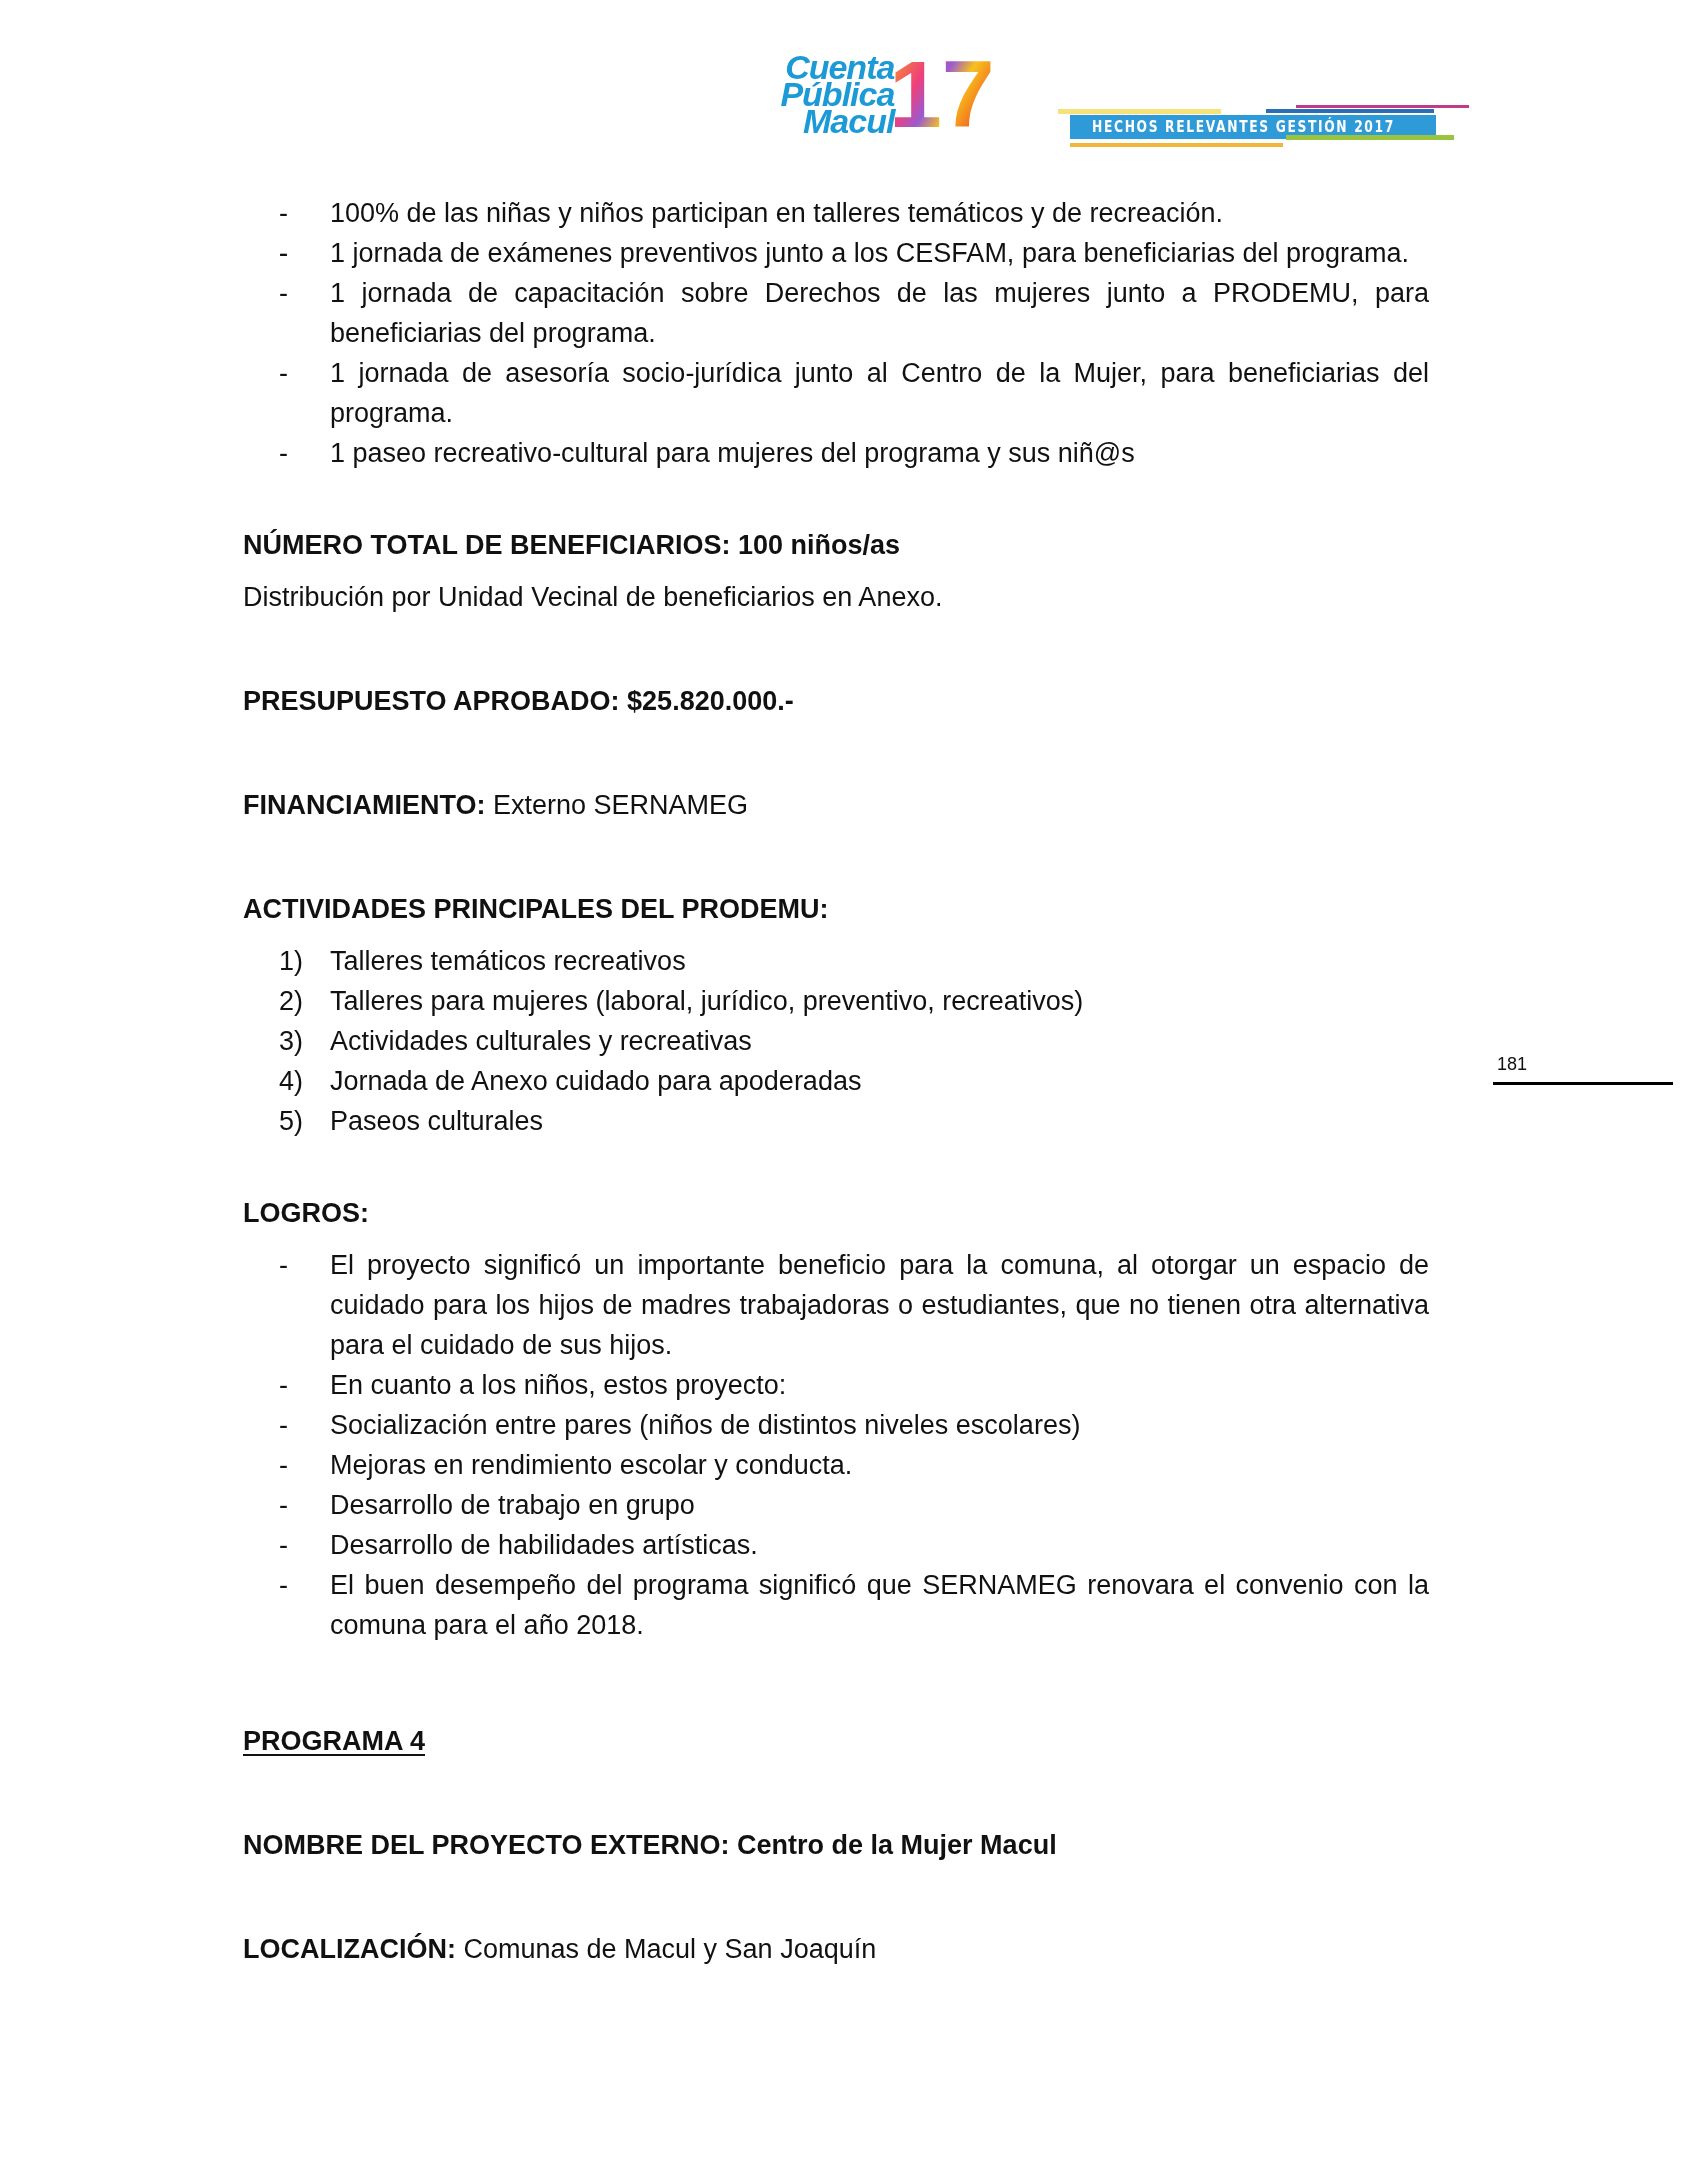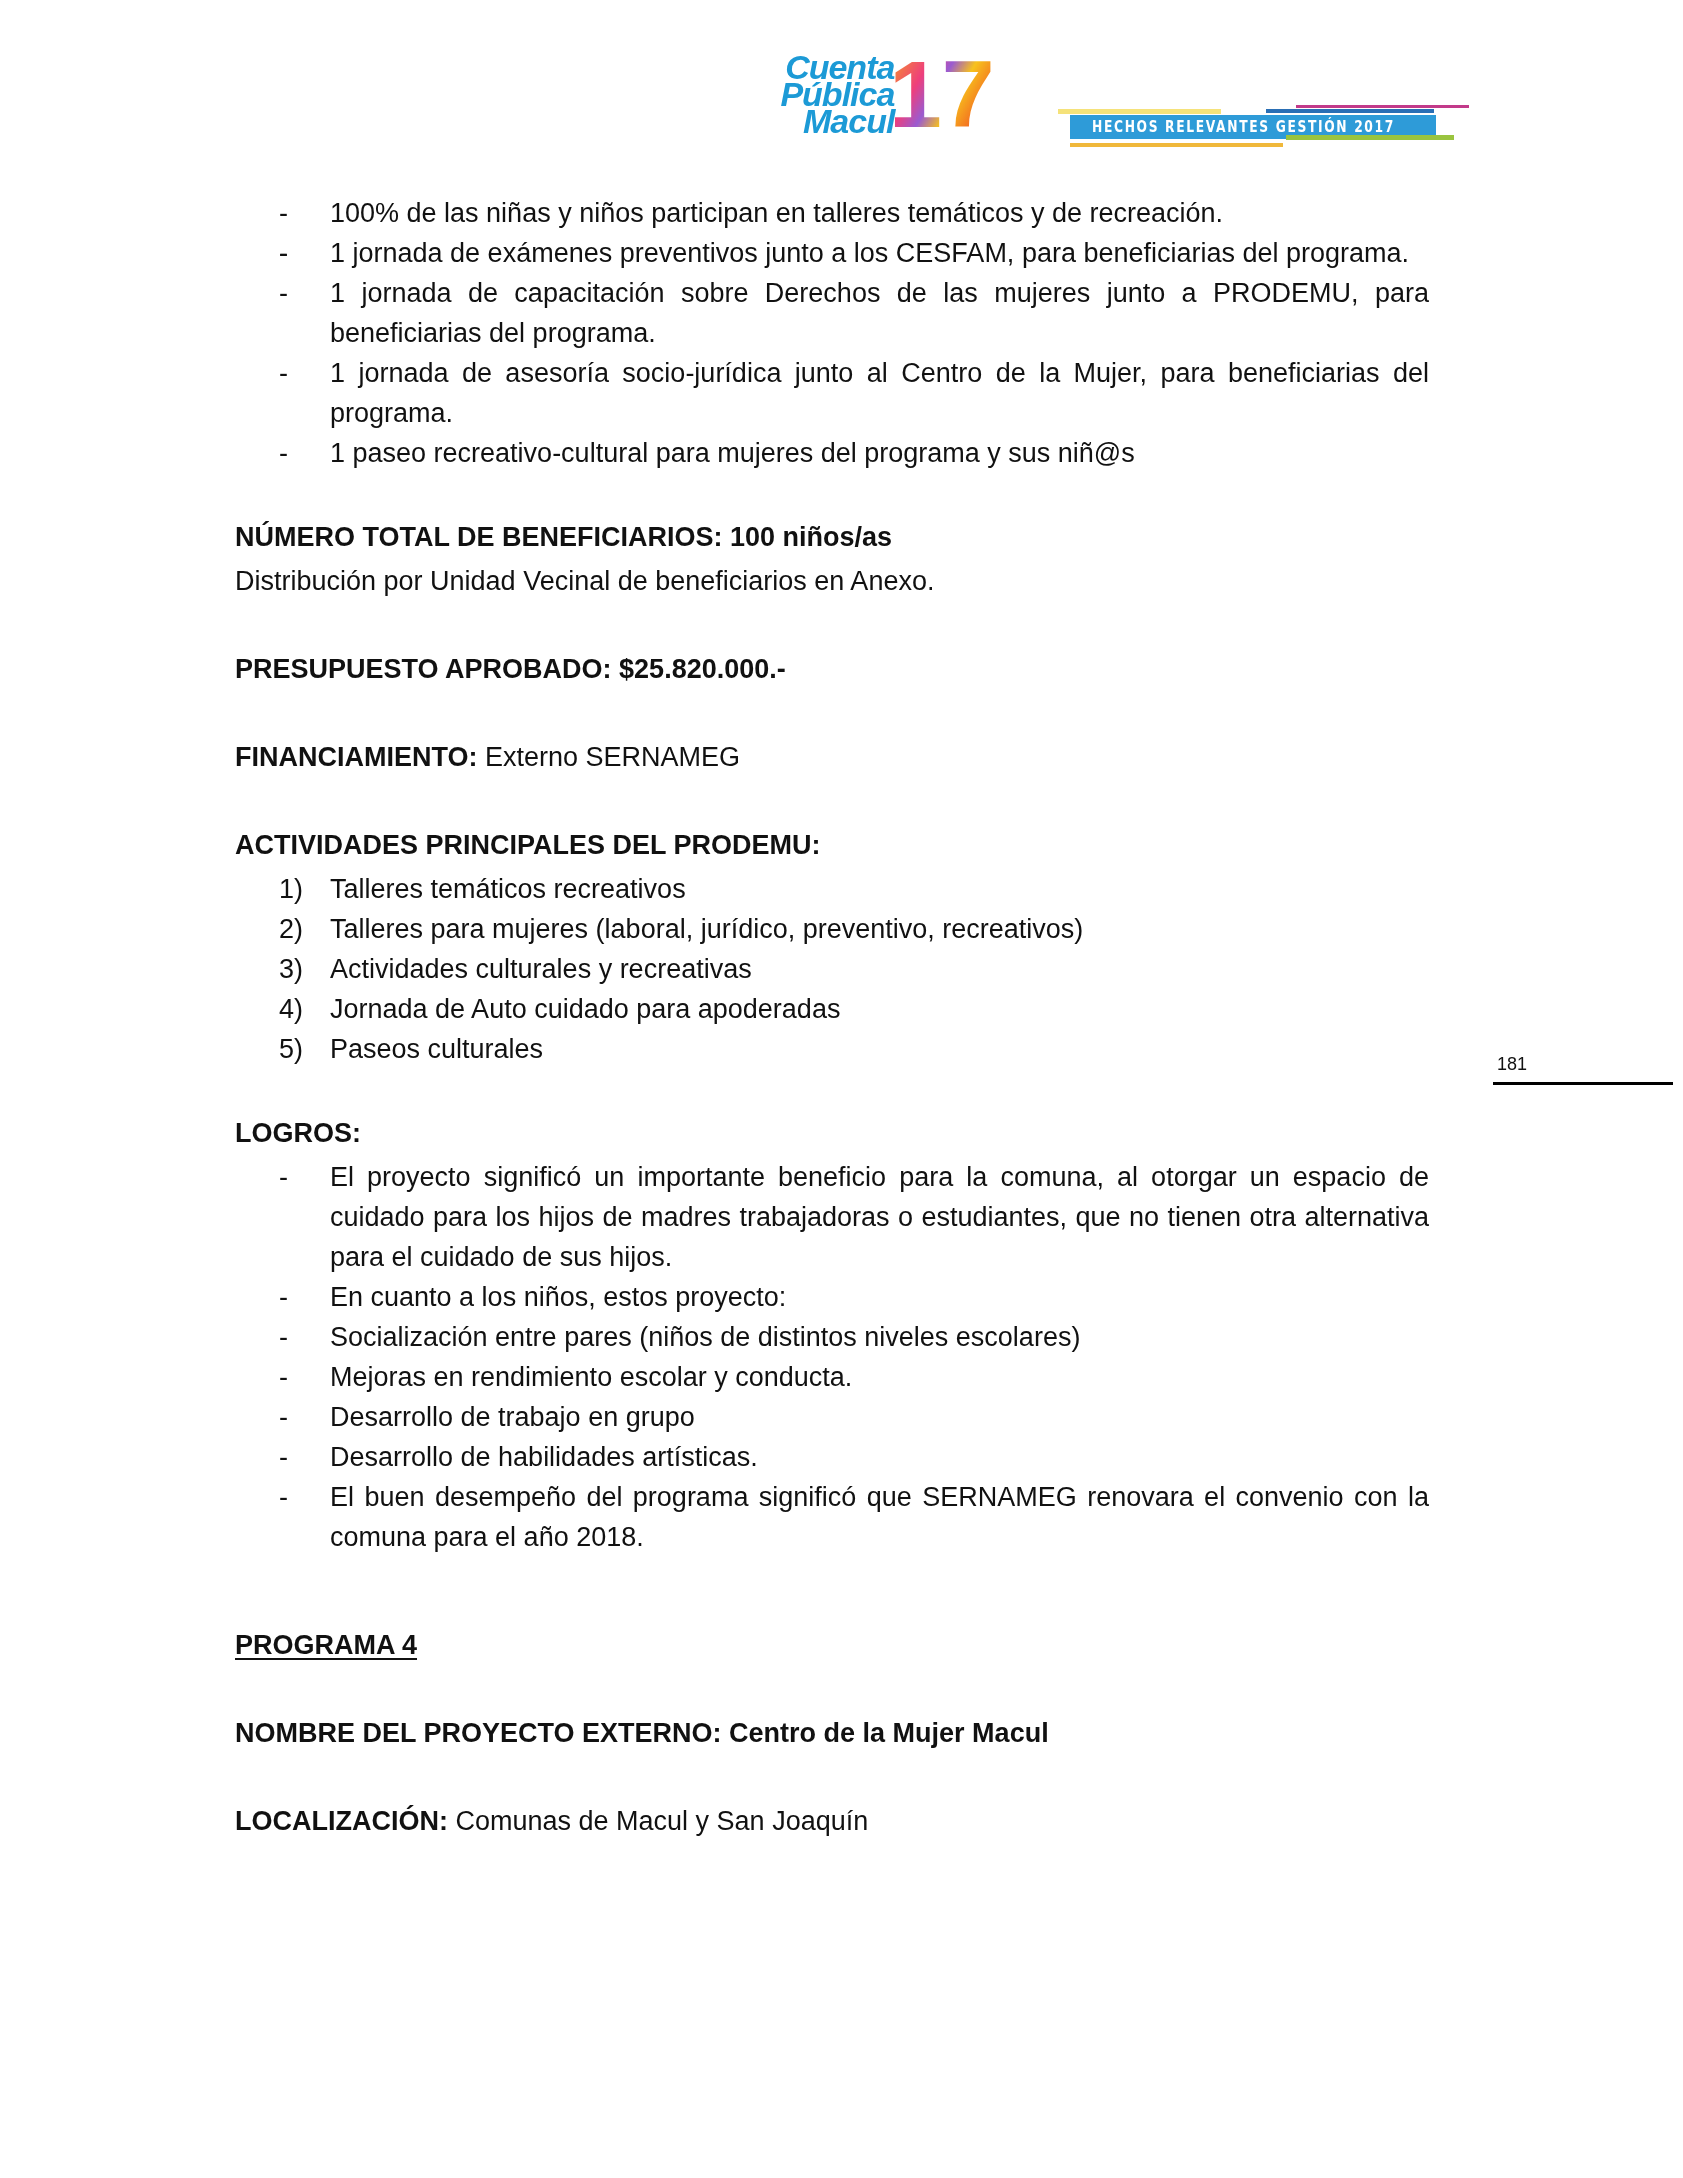--- a/index.html
+++ b/index.html
@@ -17,21 +17,21 @@
   .banner { position: absolute; left: 296px; top: 55px; width: 406px; height: 50px; }
   .bar { position: absolute; height: 5px; }
   .banner-main { position: absolute; left: 12px; top: 12px; width: 366px; height: 24px; background: #2e9bd8; }
   .banner-text { position: absolute; left: 34px; top: 13px; color: #ffffff; font-weight: bold; font-size: 15px;
                  letter-spacing: 2px; line-height: 22px; white-space: nowrap; font-family: "DejaVu Sans", sans-serif;
                  transform: scaleX(0.82); transform-origin: left center; }
 
   .content { position: absolute; left: 231px; top: 193px; width: 1198px; font-size: 27px; line-height: 40px; }
   .bl { position: relative; padding-left: 99px; text-align: justify; text-align-last: left; }
   .bl .mk { position: absolute; left: 48px; top: 0; }
-  .p { margin: 4px; }
+  .p { margin: 12px; }
   .gap { height: 40px; }
   .b { font-weight: bold; }
   .u { text-decoration: underline; text-underline-offset: 4px; }
   .pn { position: absolute; left: 1493px; top: 1046px; width: 176px; border-bottom: 3px solid #000;
         font-family: Liberation Sans, sans-serif; font-size: 18px; line-height: 36px; padding-left: 4px; }
 </style>
 </head>
 <body>
 
 <div class="header">
@@ -71,21 +71,21 @@
   <div class="gap"></div>
 
   <p class="p"><span class="b">FINANCIAMIENTO:</span> <span>Externo SERNAMEG</span></p>
   <div class="gap"></div>
 
   <p class="p b">ACTIVIDADES PRINCIPALES DEL PRODEMU:</p>
   <div>
     <div class="bl"><span class="mk">1)</span><span>Talleres temáticos recreativos</span></div>
     <div class="bl"><span class="mk">2)</span><span>Talleres para mujeres (laboral, jurídico, preventivo, recreativos)</span></div>
     <div class="bl"><span class="mk">3)</span><span>Actividades culturales y recreativas</span></div>
-    <div class="bl"><span class="mk">4)</span><span>Jornada de Auto cuidado para apoderadas</span></div>
+    <div class="bl"><span class="mk">4)</span><span>Jornada de Anexo cuidado para apoderadas</span></div>
     <div class="bl"><span class="mk">5)</span><span>Paseos culturales</span></div>
   </div>
   <div class="gap"></div>
 
   <p class="p b">LOGROS:</p>
   <div>
     <div class="bl"><span class="mk">-</span><span>El proyecto significó un importante beneficio para la comuna, al otorgar un espacio de cuidado para los hijos de madres trabajadoras o estudiantes, que no tienen otra alternativa para el cuidado de sus hijos.</span></div>
     <div class="bl"><span class="mk">-</span><span>En cuanto a los niños, estos proyecto:</span></div>
     <div class="bl"><span class="mk">-</span><span>Socialización entre pares (niños de distintos niveles escolares)</span></div>
     <div class="bl"><span class="mk">-</span><span>Mejoras en rendimiento escolar y conducta.</span></div>

